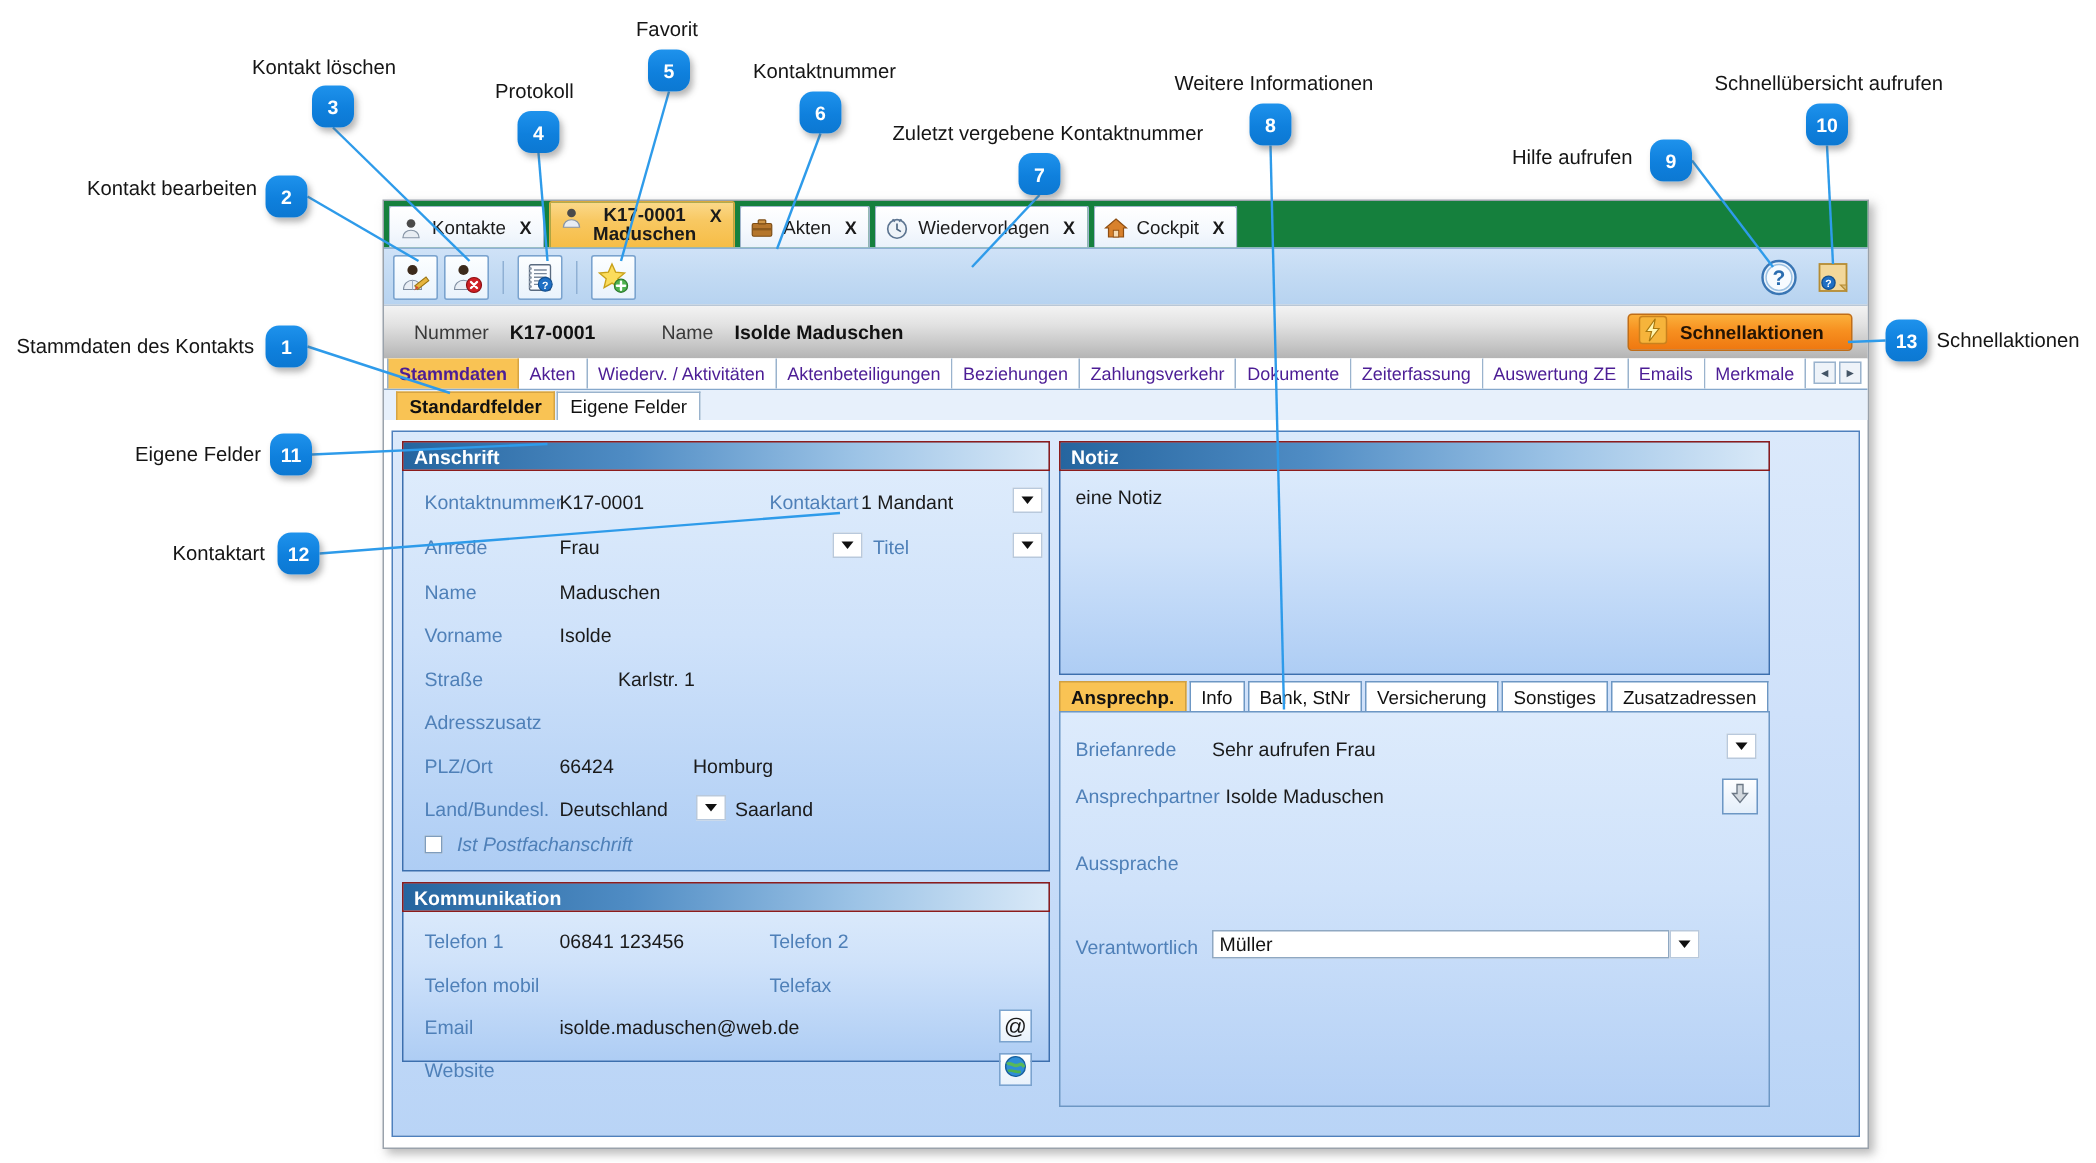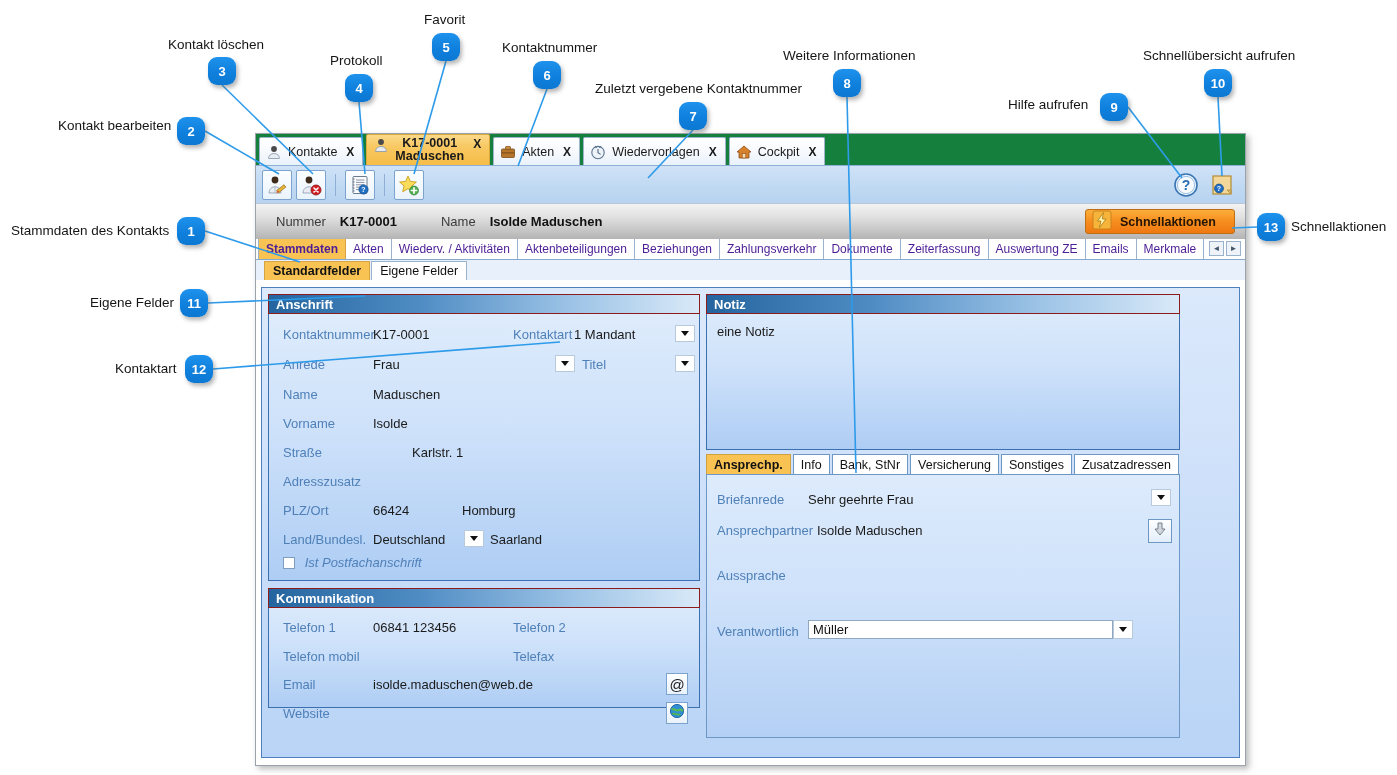--- a/index.html
+++ b/index.html
@@ -603,21 +603,21 @@
           <div class="innertab">Versicherung</div>
           <div class="innertab">Sonstiges</div>
           <div class="innertab">Zusatzadressen</div>
         </div>
 
       <div class="innerpane" style="left:444px; top:186px; width:474px; height:264px;">
         <div class="frow" style="left:10px; top:17px;">
           <span class="flabel">Briefanrede</span>
         </div>
         <div class="frow" style="left:101px; top:17px;">
-          <span class="fval">Sehr geehrte Frau</span>
+          <span class="fval">Sehr aufrufen Frau</span>
         </div>
         <div class="ddbtn" style="position:absolute; left:444px; top:14px;">
           <i></i>
         </div>
 
         <div class="frow" style="left:10px; top:48px;">
           <span class="flabel">Ansprechpartner</span>
         </div>
         <div class="frow" style="left:110px; top:48px;">
           <span class="fval">Isolde Maduschen</span>

